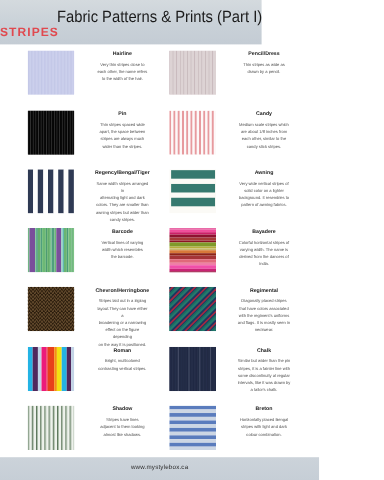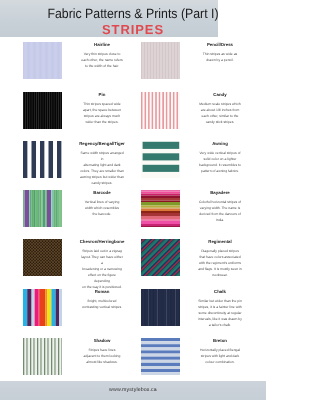--- a/index.html
+++ b/index.html
@@ -5,22 +5,22 @@
   html,body{margin:0;padding:0;-webkit-font-smoothing:antialiased;}
   *{-webkit-font-smoothing:antialiased;text-rendering:geometricPrecision;}
   body{width:266px;height:400px;background:#ffffff;font-family:"Liberation Sans",sans-serif;overflow:hidden;}
   .page{position:relative;width:266px;height:400px;background:#fff;overflow:hidden;}
 
   .header{position:absolute;left:0;top:0;width:218px;height:37px;
     background:linear-gradient(180deg,#d4dade 0%,#c9d1d8 55%,#c4ccd4 100%);}
   .title{position:absolute;left:0;top:5.5px;width:266px;text-align:center;
     font-size:13.5px;color:#1a1a1a;letter-spacing:0px;white-space:nowrap;
     transform:scaleX(0.912);transform-origin:50% 0;}
-  .subtitle{position:absolute;left:0;top:22px;width:266px;text-align:center;
-    font-size:13px;color:#e0494f;font-weight:bold;letter-spacing:.9px;}
+  .subtitle{position:absolute;left:0;top:22px;width:266px;
+    font-size:10px;color:#e0494f;font-weight:bold;letter-spacing:.9px;}
 
   .cell{position:absolute;}
   .swatch{position:absolute;width:39px;height:37px;overflow:hidden;}
   .txt{position:absolute;width:44px;text-align:center;}
   .name{font-size:4.35px;font-weight:bold;color:#1c1c1c;line-height:1.15;
     width:64px;margin-left:-10px;}
   .desc{font-size:3.4px;color:#4d4d4d;line-height:1.76;margin-top:5.2px;}
 
   .footer{position:absolute;left:0;top:381px;width:266px;height:19px;
     background:linear-gradient(180deg,#ccd3da 0%,#c6ced6 100%);}

